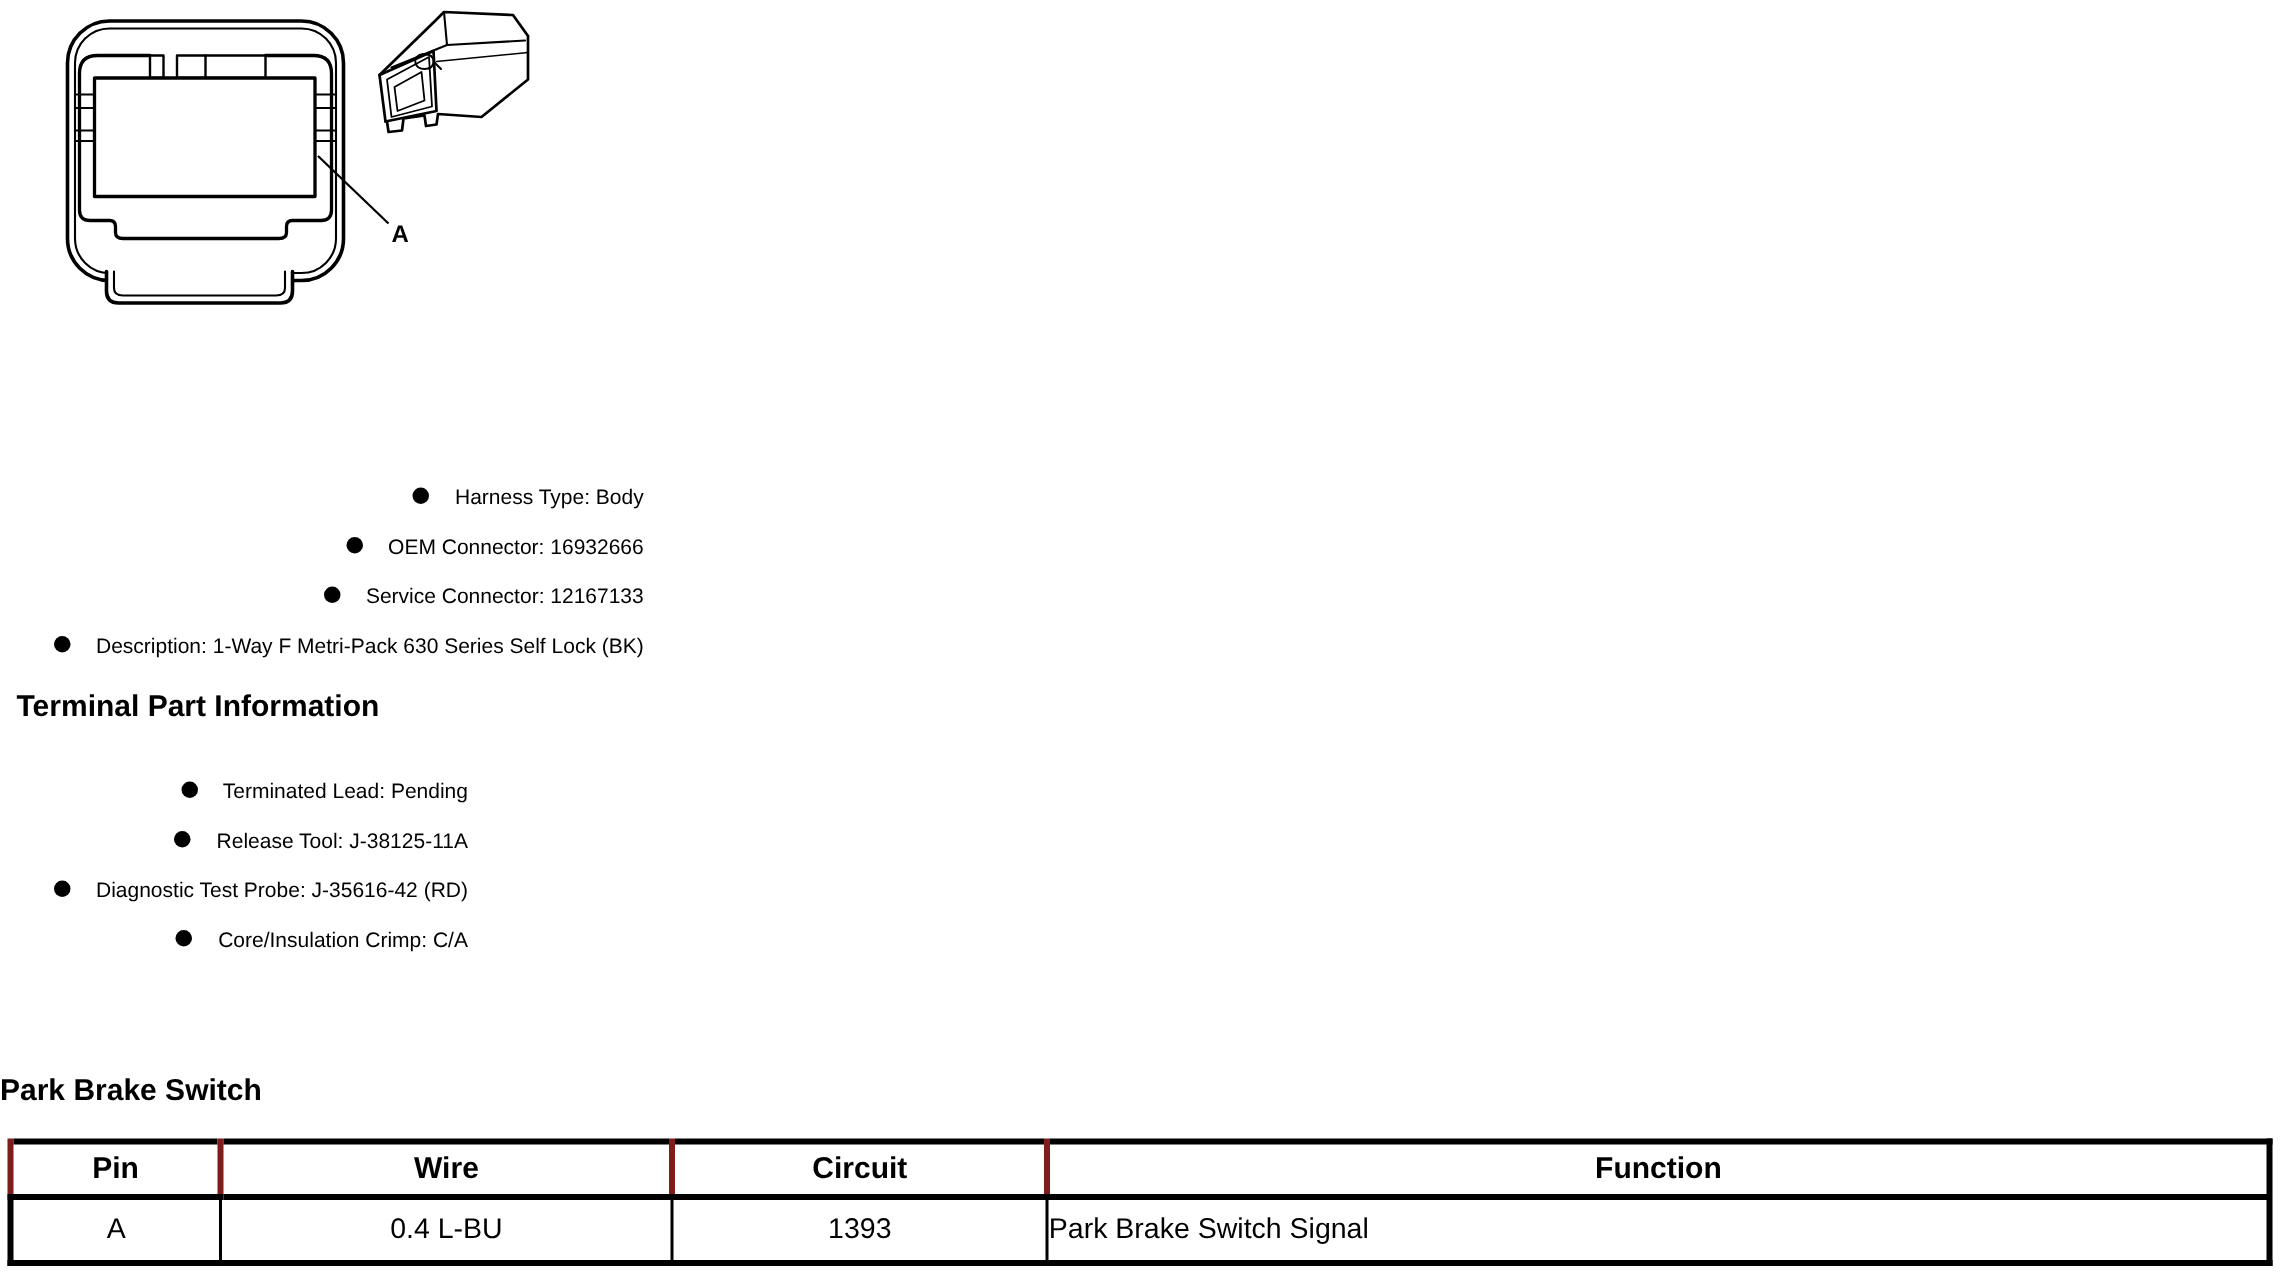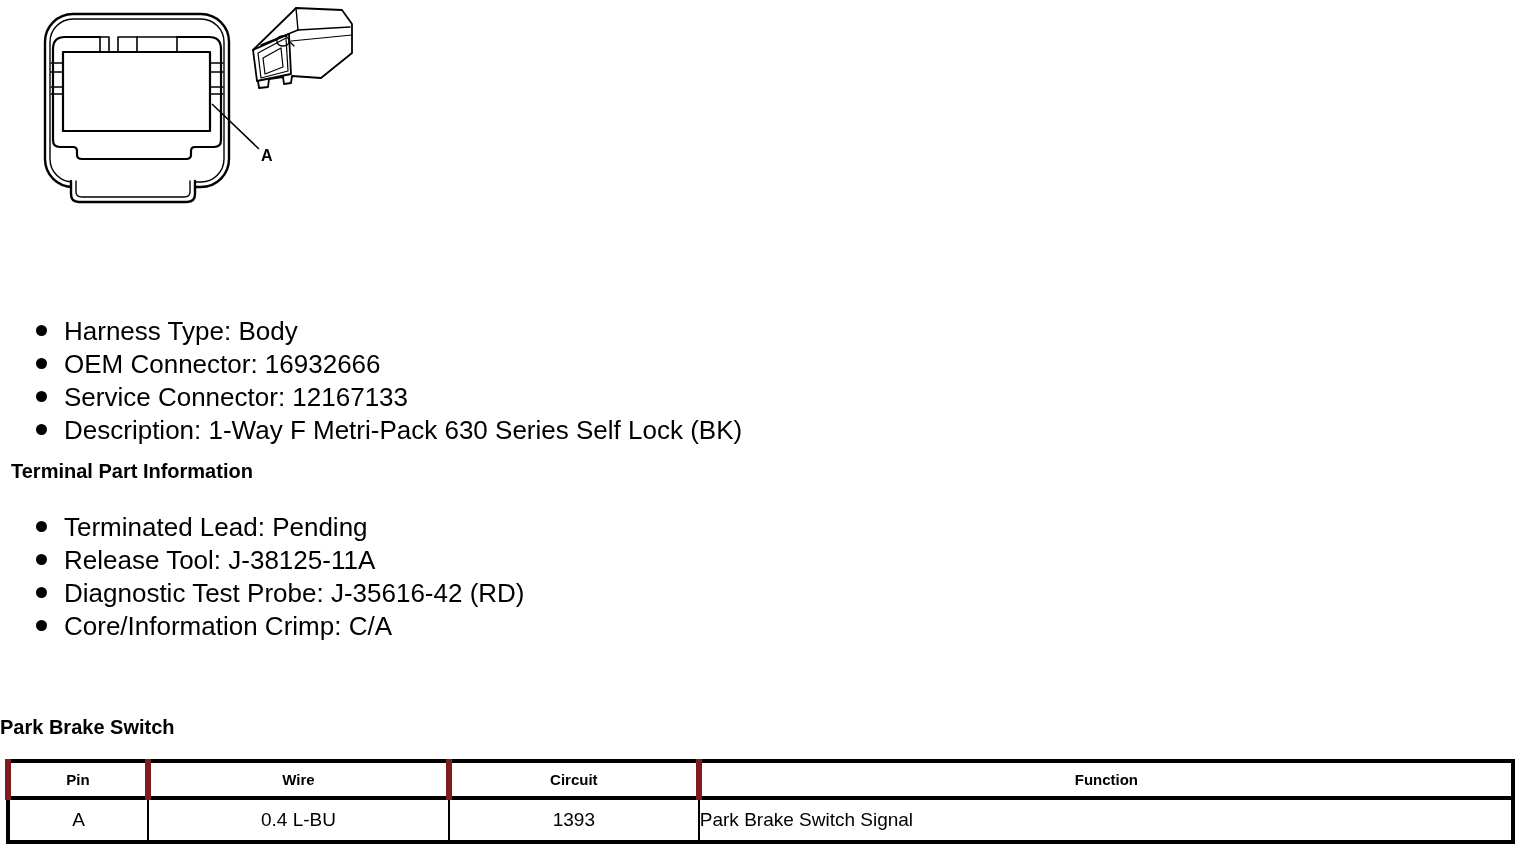--- a/index.html
+++ b/index.html
@@ -8,31 +8,31 @@
     font-family:"Liberation Sans", sans-serif;position:relative;overflow:hidden;
   }
   .page{position:absolute;inset:0;}
   .diagram{position:absolute;left:0;top:0;}
   .sec-heading{position:absolute;margin:0;font-size:20px;font-weight:bold;left:11px;}
   #sec1{top:264px;}
   #sec2{top:460px;}
   ul.bullets{position:absolute;left:0;margin:0;padding:0;list-style:none;}
   #list1{top:320px;}
   #list2{top:516px;}
-  ul.bullets li{display:flex;align-items:flex-start;height:33px;font-size:26px;line-height:22px;}
+  ul.bullets li{display:flex;align-items:flex-start;height:33px;font-size:14px;line-height:22px;justify-content:flex-end;}
   .dot{width:11px;height:11px;border-radius:50%;background:#000;margin:5px 17px 0 36px;flex:none;}
   .tbl-title{position:absolute;top:716px;left:0;width:1520px;font-size:20px;font-weight:bold;}
   table.pinout{
     position:absolute;left:5px;top:759px;width:1510px;
     border-collapse:collapse;table-layout:fixed;
     border:4px solid #000;
   }
   table.pinout th{
-    border-left:6px solid #7f1d1d;border-right:2px solid #000;border-bottom:4px solid #000;
-    height:33px;font-size:15px;font-weight:bold;text-align:center;vertical-align:middle;padding:0;
+    border-left:4px solid #7f1d1d;border-right:2px solid #000;border-bottom:4px solid #000;
+    height:33px;font-size:20px;font-weight:bold;text-align:center;vertical-align:middle;padding:0;
   }
   table.pinout td{
     border-left:2px solid #000;border-right:2px solid #000;
     height:40px;font-size:19px;vertical-align:middle;padding:0;
   }
   td.c{text-align:center;}
   td.l{text-align:left;padding-left:7px;}
 </style>
 </head>
 <body>
@@ -97,21 +97,21 @@
     <li>
       <span class="dot"></span>
       <span>Release Tool: J-38125-11A</span>
     </li>
     <li>
       <span class="dot"></span>
       <span>Diagnostic Test Probe: J-35616-42 (RD)</span>
     </li>
     <li>
       <span class="dot"></span>
-      <span>Core/Information Crimp: C/A</span>
+      <span>Core/Insulation Crimp: C/A</span>
     </li>
   </ul>
 
   <div class="tbl-title">Park Brake Switch</div>
 
   <table class="pinout">
     <colgroup>
       <col style="width:9.3%">
       <col style="width:20.0%">
       <col style="width:16.6%">

